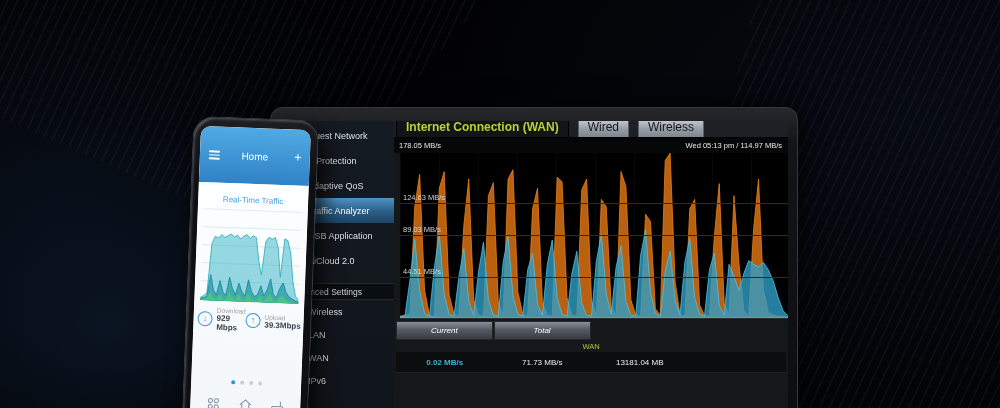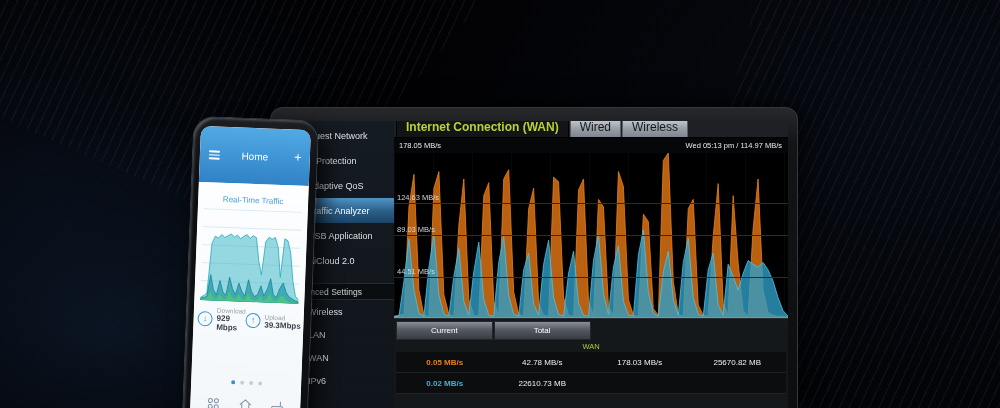--- a/index.html
+++ b/index.html
@@ -27,31 +27,31 @@
   .side-item .side-icon{width:13px;height:13px;flex:none;color:#c4ccd2;display:inline-flex;}
   .side-item.active{background:linear-gradient(180deg,#4f93c6,#2a5d86 55%,#1d4466);color:#fff;}
   .side-section{margin-top:10px;height:17px;line-height:17px;background:#0b0e11;border-top:1px solid #272c32;border-bottom:1px solid #272c32;color:#cfd4d8;font-size:8.5px;padding-left:9px;}
   .side-item.adv{height:23px;}
 
   
   .content{flex:1;background:#15181b;display:flex;flex-direction:column;min-width:0;}
   .tabbar{height:17px;background:#1d2125;display:flex;align-items:flex-end;padding-left:2px;border-bottom:1px solid #000;}
   .tab{font-size:12px;padding:3px 9px 3px 9px;cursor:pointer;}
   .tab.active{background:#121417;color:#b6d433;font-weight:bold;border:1px solid #000;border-bottom:none;}
-  .tab.plain{background:linear-gradient(#d4d8dd,#979da6 60%,#80868f);color:#16181b;margin-left:1px;border-radius:2px 2px 0 0;border:1px solid #5a6068;border-bottom:none;}
+  .tab.plain{background:linear-gradient(#d4d8dd,#979da6 60%,#80868f);color:#16181b;margin-left:9px;border-radius:2px 2px 0 0;border:1px solid #5a6068;border-bottom:none;}
   .topbar{height:15px;background:#060708;display:flex;justify-content:space-between;align-items:center;padding:0 6px 0 5px;color:#e8eaec;font-size:7.5px;}
   .chart-wrap{position:relative;height:166px;background:#000;border-bottom:1px solid #2a2d30;
-    background-image:repeating-linear-gradient(90deg, rgba(255,255,255,0.03) 0 1px, transparent 1px 39px);}
+    background-image:repeating-linear-gradient(90deg, rgba(255,255,255,0.03) 0 1px, transparent 1px 39px);margin-left:6px;}
   .chart-wrap svg{position:absolute;inset:0;width:100%;height:100%;}
   .gridline{position:absolute;left:0;right:0;height:1px;background:#2c2c2c;}
   .gridlabel{position:absolute;left:3px;top:-10px;font-size:7.5px;color:#d2d5d8;}
 
   
   .rt-table{margin:2px 2px 0 2px;}
-  .thead{display:grid;grid-template-columns:repeat(4,1fr);gap:1px;}
+  .thead{display:grid;grid-template-columns:repeat(4,1fr);gap:1px;font-style:italic;}
   .th{background:linear-gradient(#8a8f97,#555a62 45%,#383d44);color:#fff;font-size:8px;text-align:center;padding:4px 0;border:1px solid #23262b;}
   .group-row{color:#a8ce38;font-size:7.5px;text-align:center;padding:2px 0 1px;}
   .trow{display:grid;grid-template-columns:repeat(4,1fr);border-bottom:1px solid #1e2226;background:#0b0d0f;}
   .td{color:#eceef0;font-size:8px;text-align:center;padding:5.5px 0;}
   .td.dl{color:#e8821e;font-weight:bold;}
   .td.ul{color:#3fb3d6;font-weight:bold;}
 
   
   .phone{position:absolute;left:193px;top:116px;width:126px;height:300px;transform:rotate(2.2deg);transform-origin:10px 10px;
     background:linear-gradient(#1c1e22,#0d0f12 20%);border-radius:22px 22px 0 0;
@@ -213,28 +213,23 @@
             </div>
           </div>
 
         <div class="rt-table">
           <div class="thead">
             <div class="th">Current</div>
             <div class="th">Total</div>
           </div>
           <div class="group-row">WAN</div>
           <div class="trow">
-            <div class="td dl">0.05 MB/s</div>
-            <div class="td">42.78 MB/s</div>
-            <div class="td">178.03 MB/s</div>
-            <div class="td">25670.82 MB</div>
-          </div>
-          <div class="trow">
             <div class="td ul">0.02 MB/s</div>
-            <div class="td">22610.73 MB</div>
+            <div class="td">71.73 MB/s</div>
+            <div class="td">13181.04 MB</div>
           </div>
         </div>
       </main>
     </div>
   </div>
 
   <div class="phone">
     <div class="phone-screen">
       <div class="app-header">
         <span class="hamburger">

